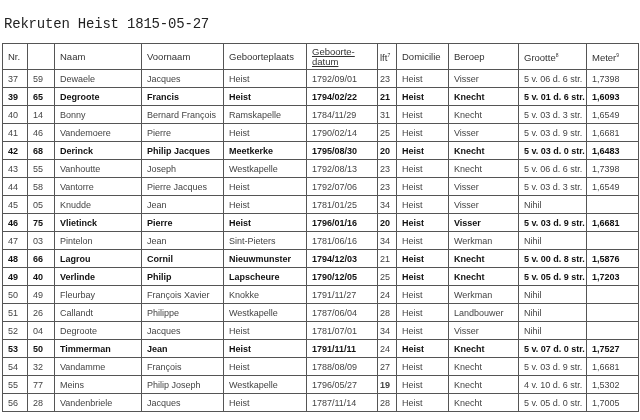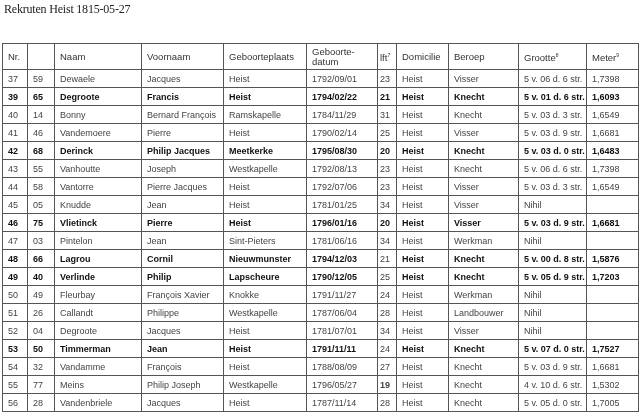--- a/index.html
+++ b/index.html
@@ -1,21 +1,21 @@
 <!DOCTYPE html>
 <html><head>
 <meta charset="utf-8">
 <style>
   html, body { margin: 0; padding: 0; background: #ffffff; }
   body { width: 640px; height: 420px; overflow: hidden; position: relative; font-family: "Liberation Sans", sans-serif; color: #222; }
-  .doc-title { position: absolute; left: 4px; top: 2px; font-size: 12px; color: #222; font-family: Liberation Serif, serif; letter-spacing: -0.2px; }
+  .doc-title { position: absolute; left: 4px; top: 16px; font-size: 14px; color: #222; font-family: Liberation Mono, monospace; letter-spacing: -0.2px; }
   table.recruits { position: absolute; left: 2px; top: 43px; border-collapse: collapse; table-layout: fixed; width: 636px; font-size: 9px; }
   table.recruits th, table.recruits td { border: 1px solid #555; padding: 0 5px; height: 17px; white-space: nowrap; overflow: hidden; text-align: left; font-weight: normal; color: #444; }
   table.recruits thead th { height: 25px; font-size: 9.5px; color: #333; line-height: 10px; }
-  table.recruits thead th.two-line { white-space: normal; }
+  table.recruits thead th.two-line { white-space: normal; text-decoration: underline; }
   sup { font-size: 5px; vertical-align: super; }
   tr.bold td { font-weight: bold; color: #111; }
   td.meter { font-weight: bold; color: #111; }
   td.nobold { font-weight: normal !important; color: #444 !important; }
 </style>
 </head>
 <body>
 
 <div class="doc-title">Rekruten Heist 1815-05-27</div>
 

